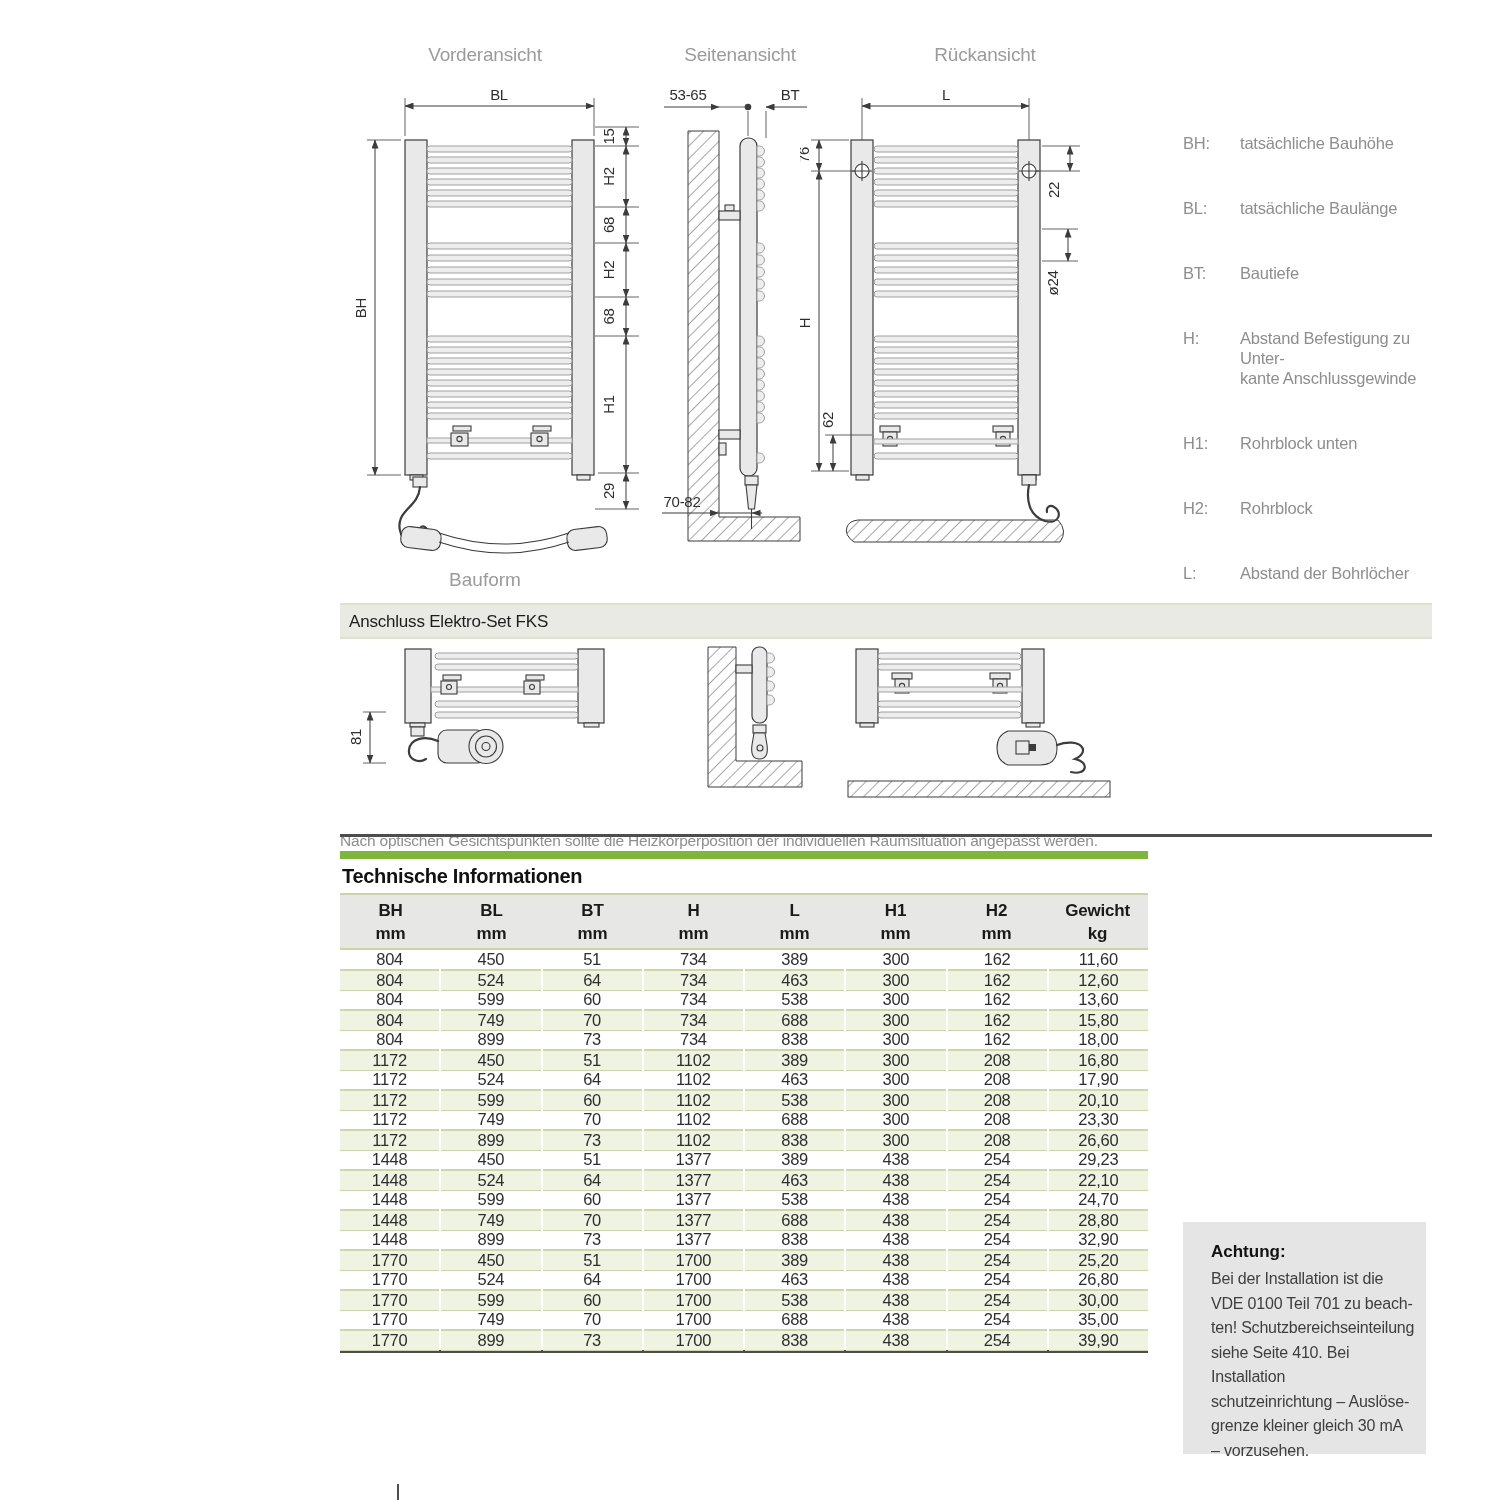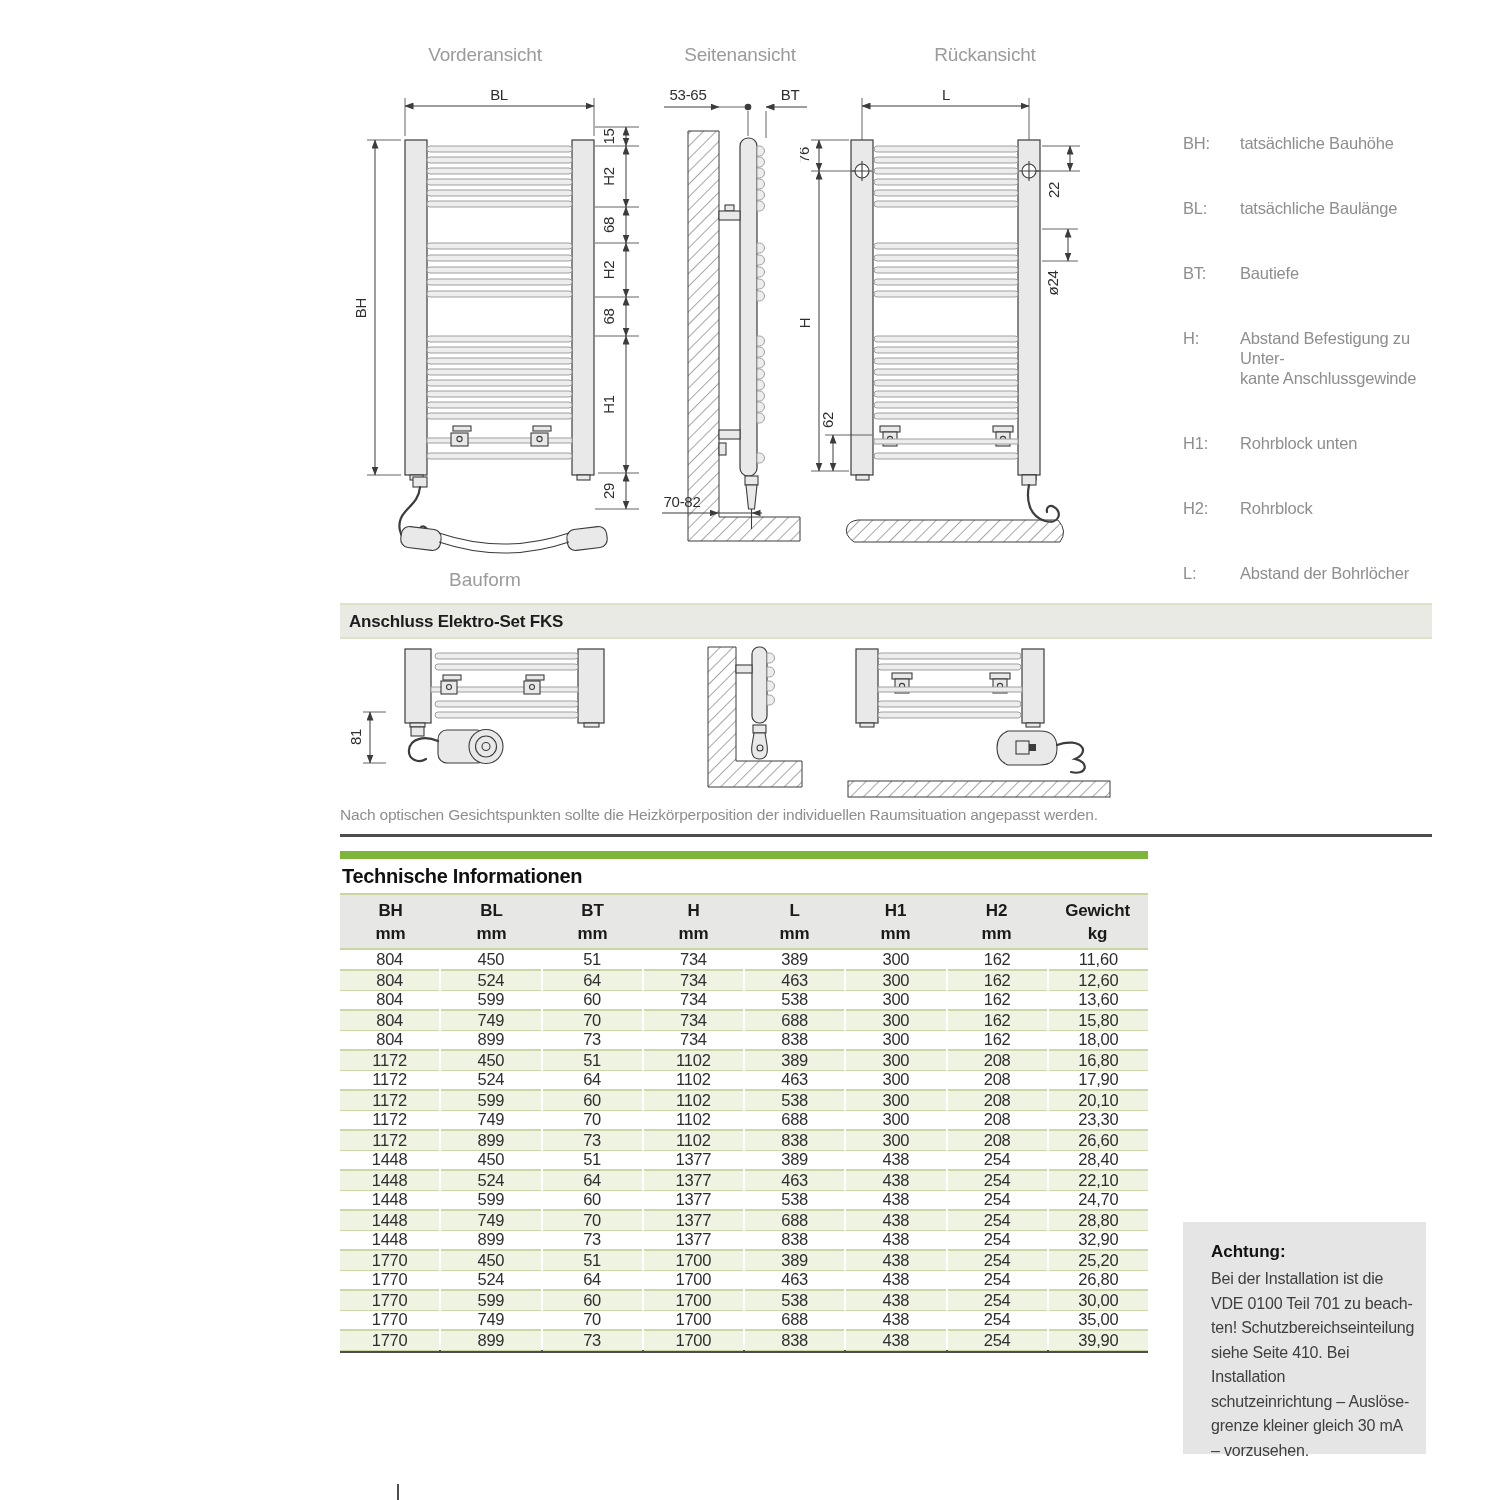--- a/index.html
+++ b/index.html
@@ -6,22 +6,22 @@
   body{width:1500px;height:1500px;position:relative;background:#fff;
        font-family:"Liberation Sans",sans-serif;overflow:hidden;}
   .abs{position:absolute;}
   .vtitle{position:absolute;top:44px;font-size:19px;color:#9b9b9b;text-align:center;letter-spacing:-0.2px;}
   .legend{position:absolute;left:1183px;top:88px;width:240px;}
   .lrow{display:flex;margin-bottom:11px;font-size:16.5px;color:#8e8e8e;line-height:20px;letter-spacing:-0.2px;margin-top:45px;}
   .labbr{width:57px;flex:none;}
   .ltxt{white-space:pre-line;}
   .band{position:absolute;left:340px;top:603px;width:1092px;height:36px;box-sizing:border-box;
         background:#e9eae4;border-top:2px solid #dde3c9;border-bottom:2px solid #dde3c9;
-        font-weight:bold;font-size:17px;color:#1d1d1d;padding:7px 16px 0 9px;letter-spacing:-0.2px;}
-  .caption{position:absolute;left:340px;top:806px;width:1092px;font-size:15.5px;color:#8e8e8e;letter-spacing:-0.2px;}
+        font-weight:normal;font-size:17px;color:#1d1d1d;padding:7px 16px 0 9px;letter-spacing:-0.2px;}
+  .caption{position:absolute;left:340px;top:832px;width:1092px;font-size:15.5px;color:#8e8e8e;letter-spacing:-0.2px;}
   .rule1{position:absolute;left:340px;top:834px;width:1092px;height:3px;background:#4d4d4d;}
   .tblwrap{position:absolute;left:340px;top:851px;width:808px;}
   .greenbar{height:8px;background:#7eb63c;}
   .tbltitle{font-size:20px;font-weight:bold;color:#111;padding:6px 0 0 2px;height:28px;letter-spacing:-0.3px;}
   .thead{display:grid;grid-template-columns:repeat(8,1fr);background:#e7e7e5;height:57px;box-sizing:border-box;
          border-top:2px solid #c9d6a3;border-bottom:2px solid #c9d6a3;}
   .hcell{text-align:center;padding-top:4px;font-weight:bold;font-size:17px;color:#1a1a1a;line-height:23px;letter-spacing:-0.2px;}
   .trow{display:grid;grid-template-columns:repeat(8,1fr);column-gap:2px;height:20px;}
   .tcell{display:flex;align-items:center;justify-content:center;font-size:16.5px;color:#2e2e2e;
          box-sizing:border-box;letter-spacing:-0.2px;}
@@ -532,21 +532,21 @@
         <div class="tcell">26,60</div>
       </div>
       <div class="trow r0">
         <div class="tcell">1448</div>
         <div class="tcell">450</div>
         <div class="tcell">51</div>
         <div class="tcell">1377</div>
         <div class="tcell">389</div>
         <div class="tcell">438</div>
         <div class="tcell">254</div>
-        <div class="tcell">28,40</div>
+        <div class="tcell">29,23</div>
       </div>
       <div class="trow r1">
         <div class="tcell">1448</div>
         <div class="tcell">524</div>
         <div class="tcell">64</div>
         <div class="tcell">1377</div>
         <div class="tcell">463</div>
         <div class="tcell">438</div>
         <div class="tcell">254</div>
         <div class="tcell">22,10</div>

